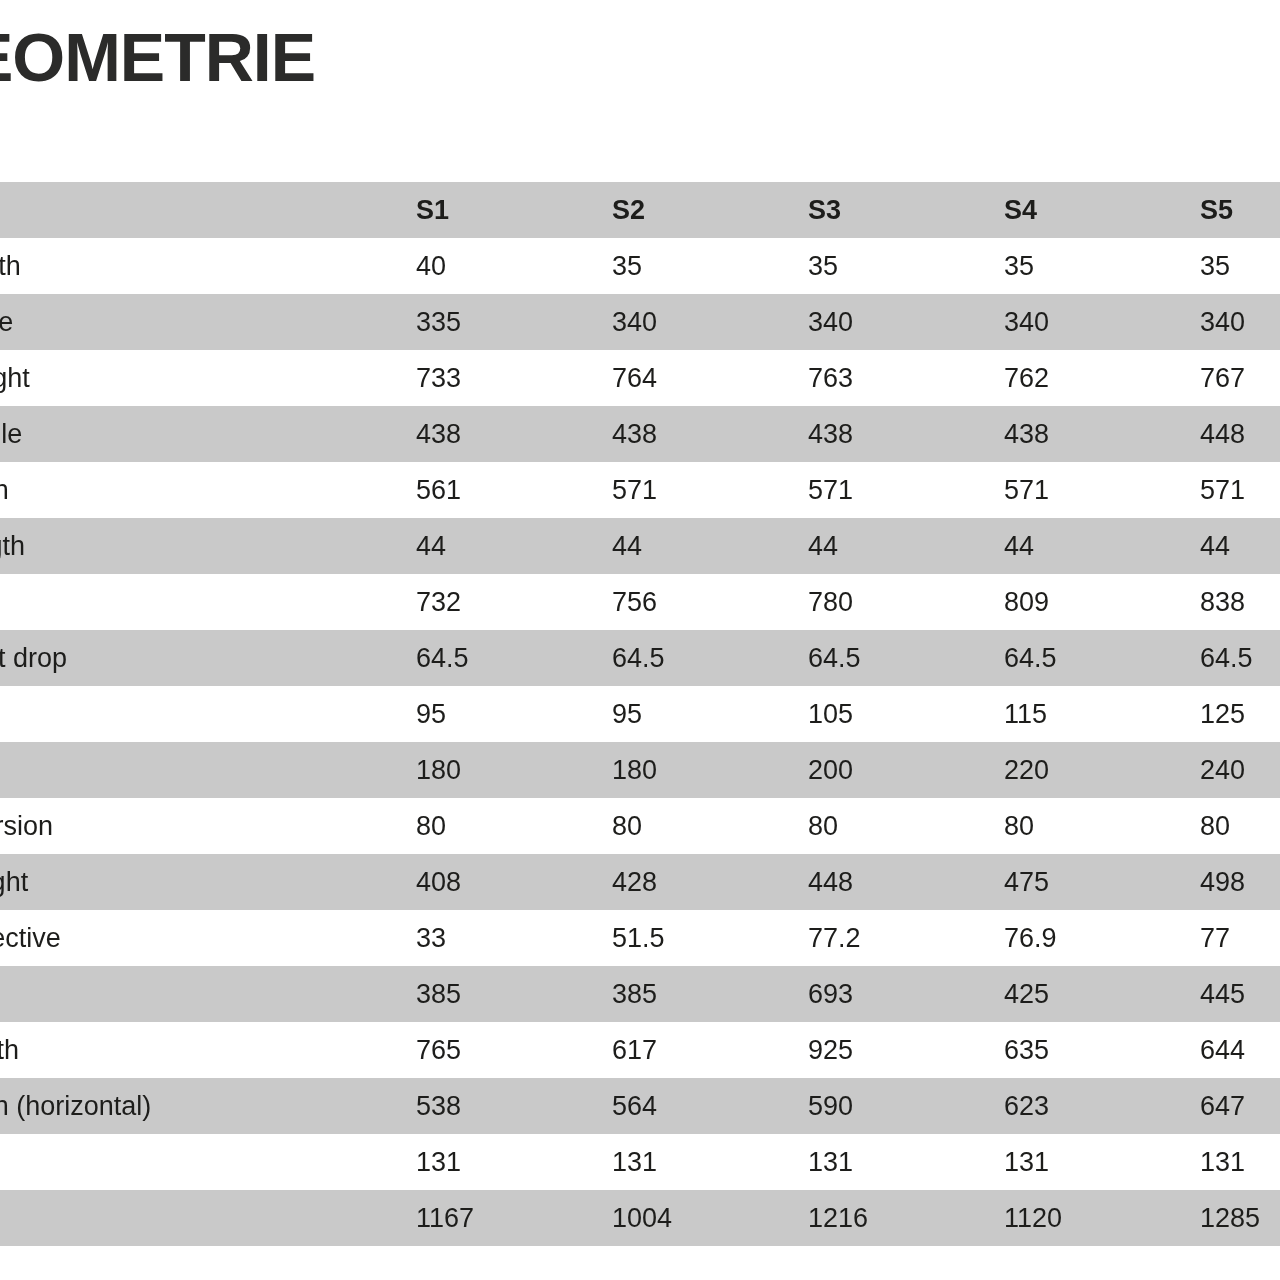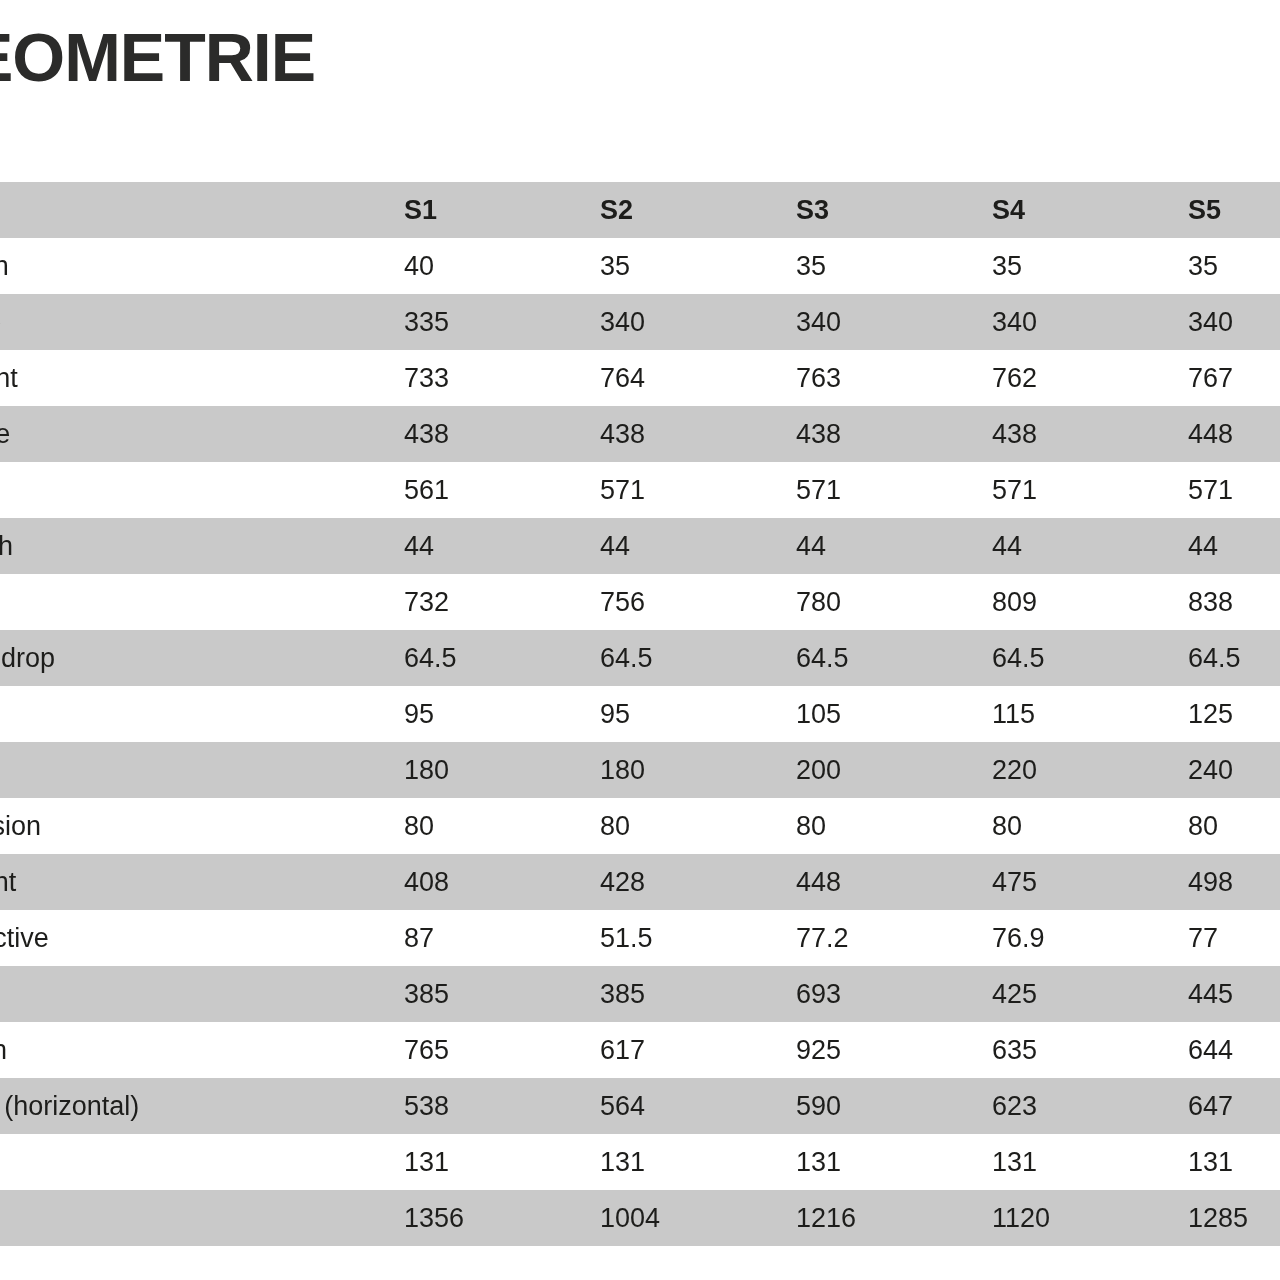--- a/index.html
+++ b/index.html
@@ -28,21 +28,21 @@
     top: 18px;
     font-size: 68px;
     font-weight: bold;
     letter-spacing: -1px;
     color: #2b2b2a;
     white-space: nowrap;
   }
 
   .table-wrap {
     position: absolute;
-    left: 0;
+    left: 12px;
     top: 182px;
     width: 1172px;
   }
 
   table.geo {
     border-collapse: collapse;
     table-layout: fixed;
     width: 1476px;       
     margin-left: -196px; 
   }
@@ -195,21 +195,21 @@
           <tr class="row-shade-1">
             <td class="label">Standover height</td>
             <td class="val">408</td>
             <td class="val">428</td>
             <td class="val">448</td>
             <td class="val">475</td>
             <td class="val">498</td>
           </tr>
           <tr class="row-shade-0">
             <td class="label">Seat angle effective</td>
-            <td class="val">87</td>
+            <td class="val">33</td>
             <td class="val">51.5</td>
             <td class="val">77.2</td>
             <td class="val">76.9</td>
             <td class="val">77</td>
           </tr>
           <tr class="row-shade-1">
             <td class="label">Crank length</td>
             <td class="val">385</td>
             <td class="val">385</td>
             <td class="val">693</td>
@@ -235,21 +235,21 @@
           <tr class="row-shade-0">
             <td class="label">Stem length</td>
             <td class="val">131</td>
             <td class="val">131</td>
             <td class="val">131</td>
             <td class="val">131</td>
             <td class="val">131</td>
           </tr>
           <tr class="row-shade-1">
             <td class="label">Total length</td>
-            <td class="val">1356</td>
+            <td class="val">1167</td>
             <td class="val">1004</td>
             <td class="val">1216</td>
             <td class="val">1120</td>
             <td class="val">1285</td>
           </tr>
         </tbody>
     </table>
   </div>
 
 </div>

